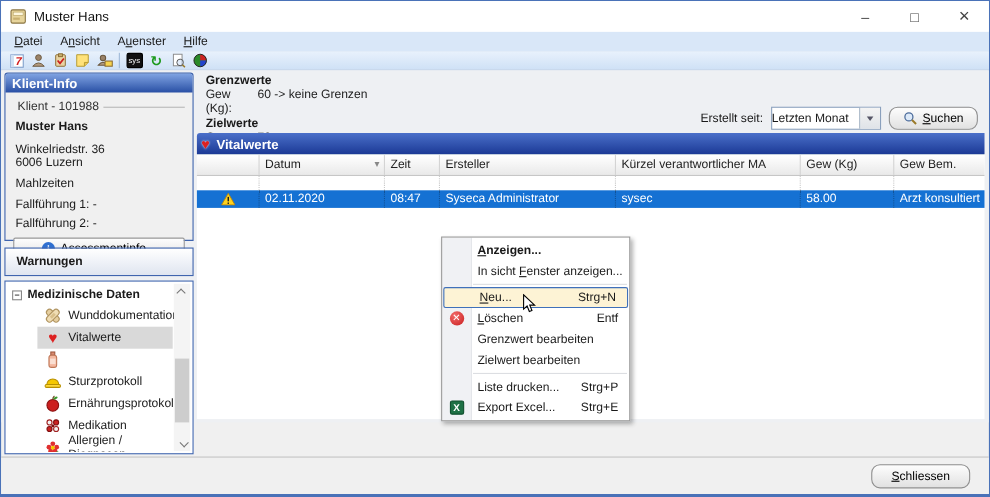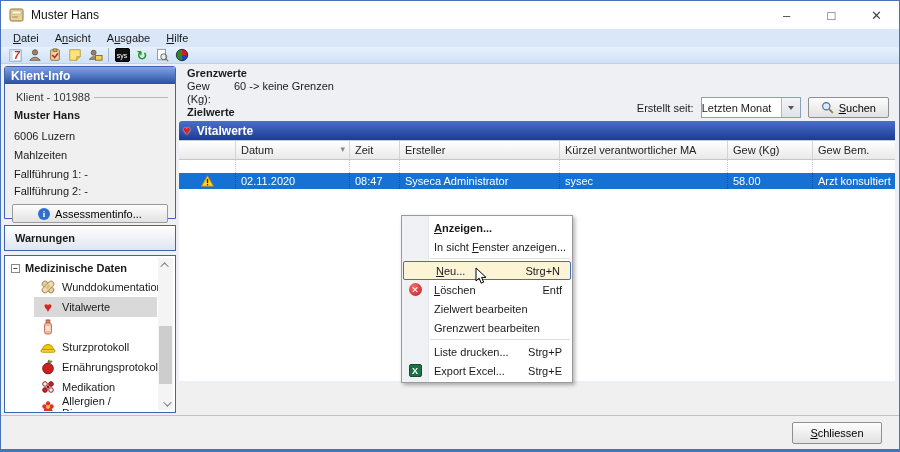--- a/index.html
+++ b/index.html
@@ -70,21 +70,21 @@
   .main{position:absolute;left:178px;right:4px;top:0;bottom:0;}
   .limits{position:absolute;top:3px;left:8px;line-height:13px;}
   .limits .lbl-bold{font-weight:bold;}
   .limit-row{display:flex;}
   .limit-row .lr-label{width:47px;}
   .filter-row{position:absolute;top:33px;right:6px;display:flex;align-items:center;gap:7px;}
   .combo{width:100px;height:21px;border:1px solid #8aa0bd;background:#fff;display:flex;align-items:center;}
   .combo .combo-value{flex:1;padding-left:0;}
   .combo .combo-btn{width:19px;height:19px;background:linear-gradient(#f4f4f4,#dfe3e8);border-left:1px solid #aab8c8;display:flex;align-items:center;justify-content:center;}
   .tri-down{width:0;height:0;border-left:3px solid transparent;border-right:3px solid transparent;border-top:4px solid #556;}
-  .btn{height:21px;background:linear-gradient(#fdfdfd,#e1e1e1);border:1px solid #8f8f8f;border-radius:2px;display:inline-flex;align-items:center;justify-content:center;gap:5px;padding:0 12px;font-size:11px;}
+  .btn{height:21px;background:linear-gradient(#fdfdfd,#e1e1e1);border:1px solid #8f8f8f;border-radius:8px;display:inline-flex;align-items:center;justify-content:center;gap:5px;padding:0 12px;font-size:11px;}
   .btn-suchen{min-width:72px;}
 
   .section-bar{position:absolute;top:57px;left:0;right:0;height:19px;background:linear-gradient(#4a6fc9,#1c3a96);color:#fff;font-weight:bold;font-size:12px;display:flex;align-items:center;gap:6px;padding-left:4px;border-radius:3px 0 0 0;}
   .section-bar .heart-glyph{font-size:13px;text-shadow:0 0 2px #fff;}
 
   .grid{position:absolute;top:76px;left:0;right:0;bottom:3px;background:#fff;border-top:1px solid #c2cede;}
   .grid-header{display:flex;height:19px;background:linear-gradient(#ffffff,#e9e9e9);border-bottom:1px solid #c6c6c6;}
   .gh-cell{border-right:1px solid #d4d4d4;padding:3px 0 0 5px;color:#222;white-space:nowrap;overflow:hidden;display:flex;}
   .gh-cell .sort{margin-left:auto;padding-right:4px;color:#888;font-size:9px;}
   .c0{width:57px;flex:0 0 57px;} .c1{width:114px;flex:0 0 114px;} .c2{width:50px;flex:0 0 50px;}
@@ -129,21 +129,21 @@
     <div class="win-controls">
       <span class="win-btn">–</span>
       <span class="win-btn">□</span>
       <span class="win-btn">✕</span>
     </div>
   </div>
 
   <div class="menubar">
     <span class="menu-item"><span></span><span class="key">D</span><span>atei</span></span>
     <span class="menu-item"><span>A</span><span class="key">n</span><span>sicht</span></span>
-    <span class="menu-item"><span>A</span><span class="key">u</span><span>sgabe</span></span>
+    <span class="menu-item"><span>A</span><span class="key">u</span><span>enster</span></span>
     <span class="menu-item"><span></span><span class="key">H</span><span>ilfe</span></span>
   </div>
 
   <div class="toolbar">
     <span class="tbtn">
         <svg width="15" height="15" viewBox="0 0 16 16">
           <rect x="2" y="2" width="12" height="12" fill="#fff" stroke="#7a9ac8"></rect>
           <rect x="2" y="2" width="3" height="12" fill="#cfe0f4"></rect>
           <text x="9.5" y="12" font-size="11" font-weight="bold" font-style="italic" fill="#d42222" text-anchor="middle">7</text>
         </svg>
@@ -203,20 +203,21 @@
     <div class="sidebar">
 
       <div class="panel panel-klient">
         <div class="panel-header-blue">Klient-Info</div>
         <div class="ki-body">
           <div class="groupline">
             <span class="gl-text">Klient - 101988</span>
             <span class="gl-rule"></span>
           </div>
           <div class="ki-name">Muster Hans</div>
+          <div class="ki-line">Winkelriedstr. 36</div>
           <div class="ki-line">6006 Luzern</div>
           <div class="ki-gap"></div>
           <div class="ki-line">Mahlzeiten</div>
           <div class="ki-gap"></div>
           <div class="ki-line">Fallführung 1: -</div>
           <div class="ki-gap" style="height:5px;"></div>
           <div class="ki-line">Fallführung 2: -</div>
           <button class="assess-btn">
             <span class="info-icon">i</span>
             <span>Assessmentinfo...</span>
@@ -424,26 +425,26 @@
     </div>
     <div class="cm-item">
       <span class="cm-icon">
           <span class="del-icon">✕</span>
         </span>
       <span class="cm-label"><span></span><span class="key">L</span><span>öschen</span></span>
       <span class="cm-shortcut">Entf</span>
     </div>
     <div class="cm-item">
       <span class="cm-icon"></span>
+      <span class="cm-label"><span>Grenzwert bearbeiten</span><span class="key"></span><span></span></span>
+      <span class="cm-shortcut"></span>
+    </div>
+    <div class="cm-item">
+      <span class="cm-icon"></span>
       <span class="cm-label"><span>Zielwert bearbeiten</span><span class="key"></span><span></span></span>
-      <span class="cm-shortcut"></span>
-    </div>
-    <div class="cm-item">
-      <span class="cm-icon"></span>
-      <span class="cm-label"><span>Grenzwert bearbeiten</span><span class="key"></span><span></span></span>
       <span class="cm-shortcut"></span>
     </div>
     <div class="cm-sep"></div>
     <div class="cm-item">
       <span class="cm-icon"></span>
       <span class="cm-label"><span>Liste drucken...</span><span class="key"></span><span></span></span>
       <span class="cm-shortcut">Strg+P</span>
     </div>
     <div class="cm-item">
       <span class="cm-icon">

